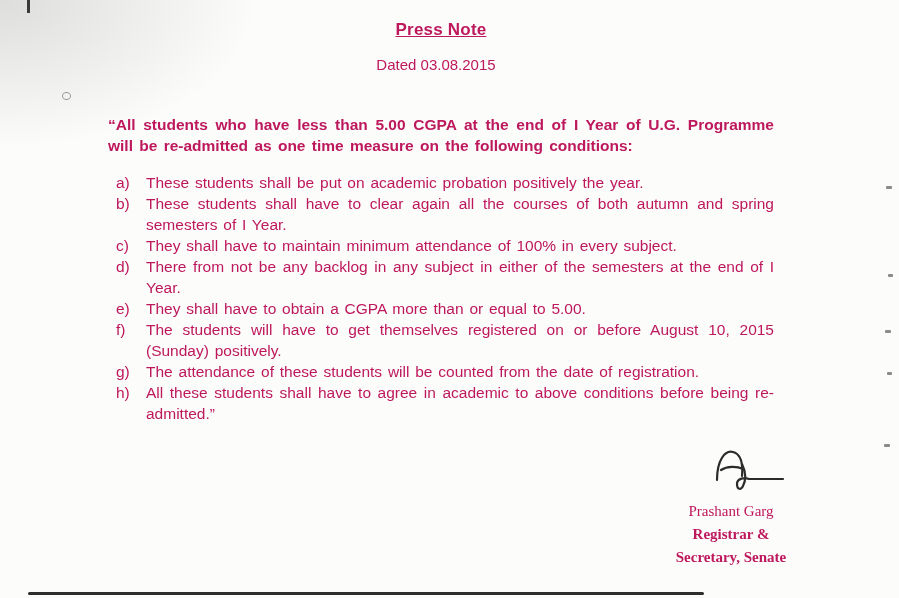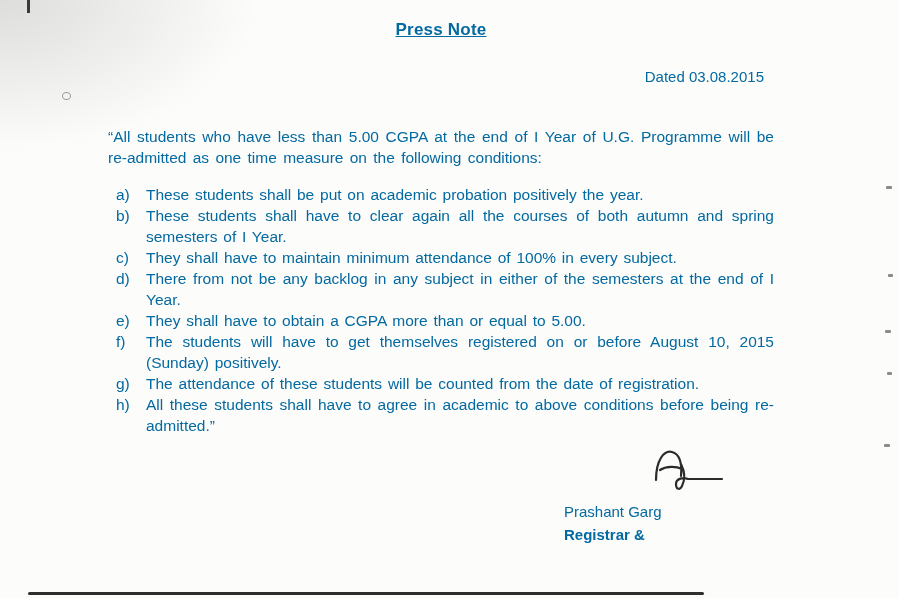--- a/index.html
+++ b/index.html
@@ -1,71 +1,74 @@
 <!DOCTYPE html>
 <html><head>
 <meta charset="utf-8">
 <style>
   html,body{margin:0;padding:0;}
   body{width:899px;height:598px;overflow:hidden;background:#e8e8e6;}
   .page{
     position:relative;width:899px;height:598px;
     background:#fcfcfa;
     font-family:"Liberation Sans",sans-serif;
-    color:#0369a1;
+    color:#be185d;
     overflow:hidden;
   }
   
   .page::before{
     content:"";position:absolute;left:0;top:0;width:260px;height:150px;
     background:radial-gradient(ellipse at 0% 0%, rgba(150,150,148,0.30), rgba(150,150,148,0) 70%);
     pointer-events:none;
   }
   .content{
     position:absolute;left:108px;top:20px;width:666px;
   }
   .doc-title{
     text-align:center;
     font-size:17px;font-weight:bold;
     text-decoration:underline;
     letter-spacing:.2px;
     margin:0;
   }
   .doc-date{
-    text-align:right;
+    text-align:center;
     font-size:15px;
-    margin-top:28px;
+    margin-top:16px;
     padding-right:10px;
   }
   .intro{
     margin-top:41px;
     font-size:15.5px;
     line-height:21px;
     text-align:justify;
     word-spacing:2px;
+    font-weight:bold;
   }
   .conditions{
     margin-top:15px;
     padding-left:8px;
   }
   .cond-row{
     display:flex;
     font-size:15.5px;
     line-height:21px;
   }
   .cond-label{
     flex:0 0 30px;
   }
   .cond-text{
     flex:1;
     text-align:justify;
     word-spacing:1.5px;
   }
   .signature-block{
-    position:absolute;left:564px;top:446px;width:212px;
+    position:absolute;left:625px;top:446px;width:212px;
+    text-align:center;
+    font-family:Liberation Serif, serif;
   }
   .signature-mark{
     display:block;
     margin:0 auto 2px 88px;
   }
   .sig-name{
     font-size:15px;
     line-height:23px;
   }
   .sig-line{
@@ -141,20 +144,21 @@
   </div>
 </div>
   </div>
 
   <div class="signature-block">
     <svg class="signature-mark" width="72" height="52" viewBox="0 0 72 52">
       <path d="M4 34 C 4 14, 12 4, 20 6 C 28 8, 30 18, 29 30 M8 24 C 14 20, 24 20, 30 23 M29 18 C 33 26, 33 34, 30 40 C 28 44, 24 44, 24 38 C 24 33, 30 31, 36 33 L 70 33" fill="none" stroke="#2b2b29" stroke-width="2.2" stroke-linecap="round" stroke-linejoin="round"></path>
     </svg>
     <div class="sig-name">Prashant Garg</div>
     <div class="sig-line">Registrar &amp;</div>
+    <div class="sig-line">Secretary, Senate</div>
   </div>
 
   <div class="scan-bottom-line"></div>
   <div class="scan-left-tick"></div>
   <div class="speck-ring"></div>
   <div class="scan-speck" style="left:886px;top:186px;width:6px;height:3px;"></div>
   <div class="scan-speck" style="left:888px;top:274px;width:5px;height:3px;"></div>
   <div class="scan-speck" style="left:885px;top:330px;width:6px;height:3px;"></div>
   <div class="scan-speck" style="left:887px;top:372px;width:5px;height:3px;"></div>
   <div class="scan-speck" style="left:884px;top:444px;width:6px;height:3px;"></div>

